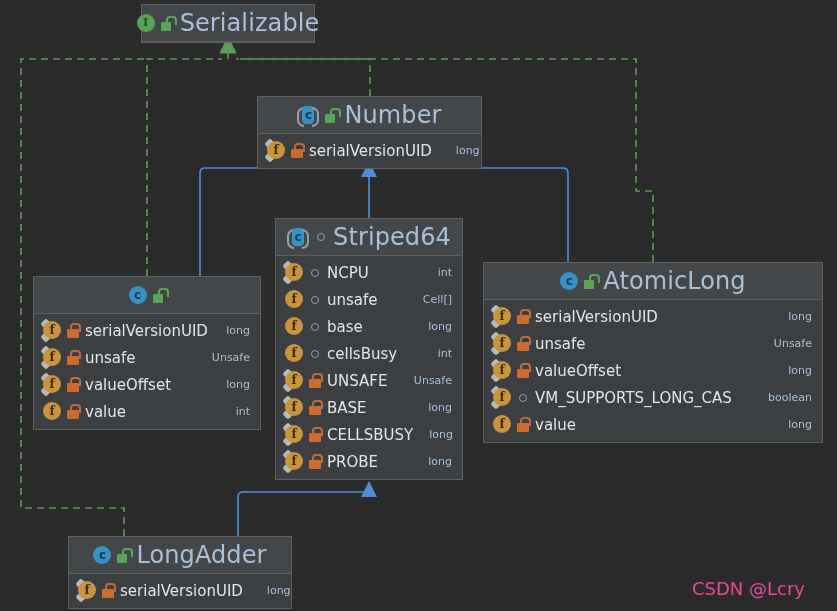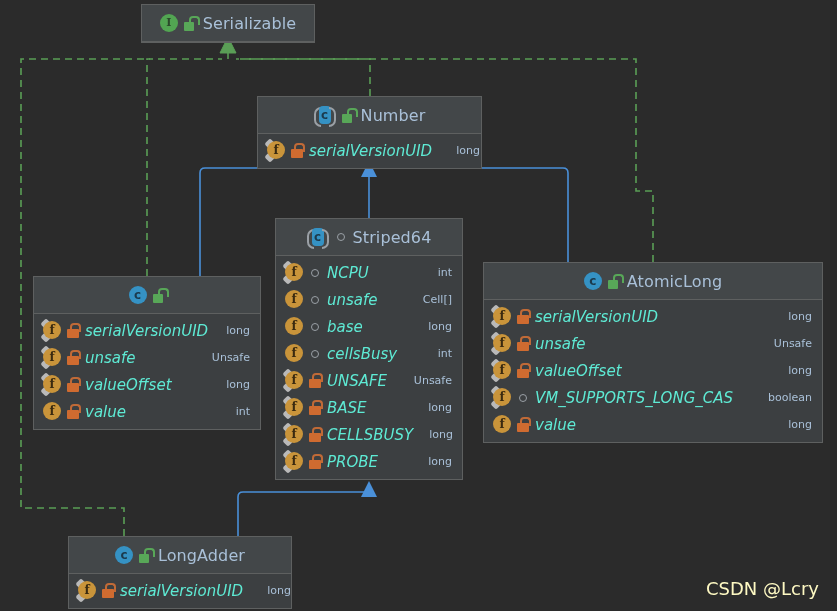--- a/index.html
+++ b/index.html
@@ -27,38 +27,37 @@
     height:37px;
     display:flex;
     align-items:center;
     justify-content:center;
     gap:6px;
     padding:0 12px;
     box-sizing:border-box;
   }
   .node-title{
     color:#a9c0d8;
-    font-size:16px;
+    font-size:24px;
     white-space:nowrap;
     letter-spacing:.1px;
   }
   .node-body{padding:3px 0 4px 0;}
   .row{
     display:flex;
     align-items:center;
     height:27px;
     padding:0 10px 0 8px;
     box-sizing:border-box;
     gap:6px;
   }
   .row .mname{
-    color:#5eead4;
+    color:#e5e5e5;
     font-size:15px;
     white-space:nowrap;
-    font-style:italic;
   }
   .row .mtype{
     color:#a9c0d8;
     font-size:11px;
     white-space:nowrap;
     margin-left:auto;
     padding-left:10px;
   }
   .row.tight .mtype{margin-left:8px;}
 
@@ -106,23 +105,23 @@
     background:#c9943a;color:#3a2a10;font-size:12px;font-weight:bold;line-height:18px;
     text-align:center;font-family:"DejaVu Serif","Liberation Serif",serif;}
   
   .ic-field.static .ov1{position:absolute;left:0;top:-1px;width:8px;height:8px;border-radius:2px;
     background:#b9b9b9;transform:rotate(45deg);}
   .ic-field.static .ov2{position:absolute;left:0;bottom:-1px;width:8px;height:8px;border-radius:2px;
     background:#b9b9b9;transform:rotate(45deg);}
 
   .watermark{
     position:absolute;
-    color:#fef9c3;
+    color:#ec4899;
     font-size:18px;
-    right:18px;bottom:12px;
+    right:32px;bottom:12px;
     z-index:9;
     margin-left:40px;
   }
 </style>
 </head>
 <body>
 
 <div id="canvas">
 
   <svg id="edges" viewBox="0 0 837 611" xmlns="http://www.w3.org/2000/svg">

